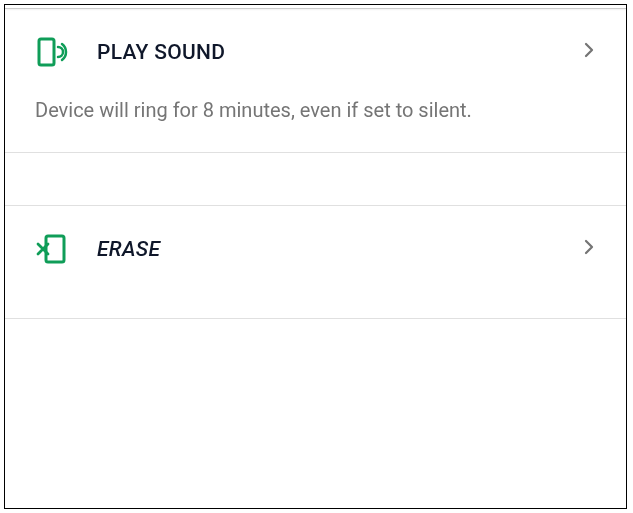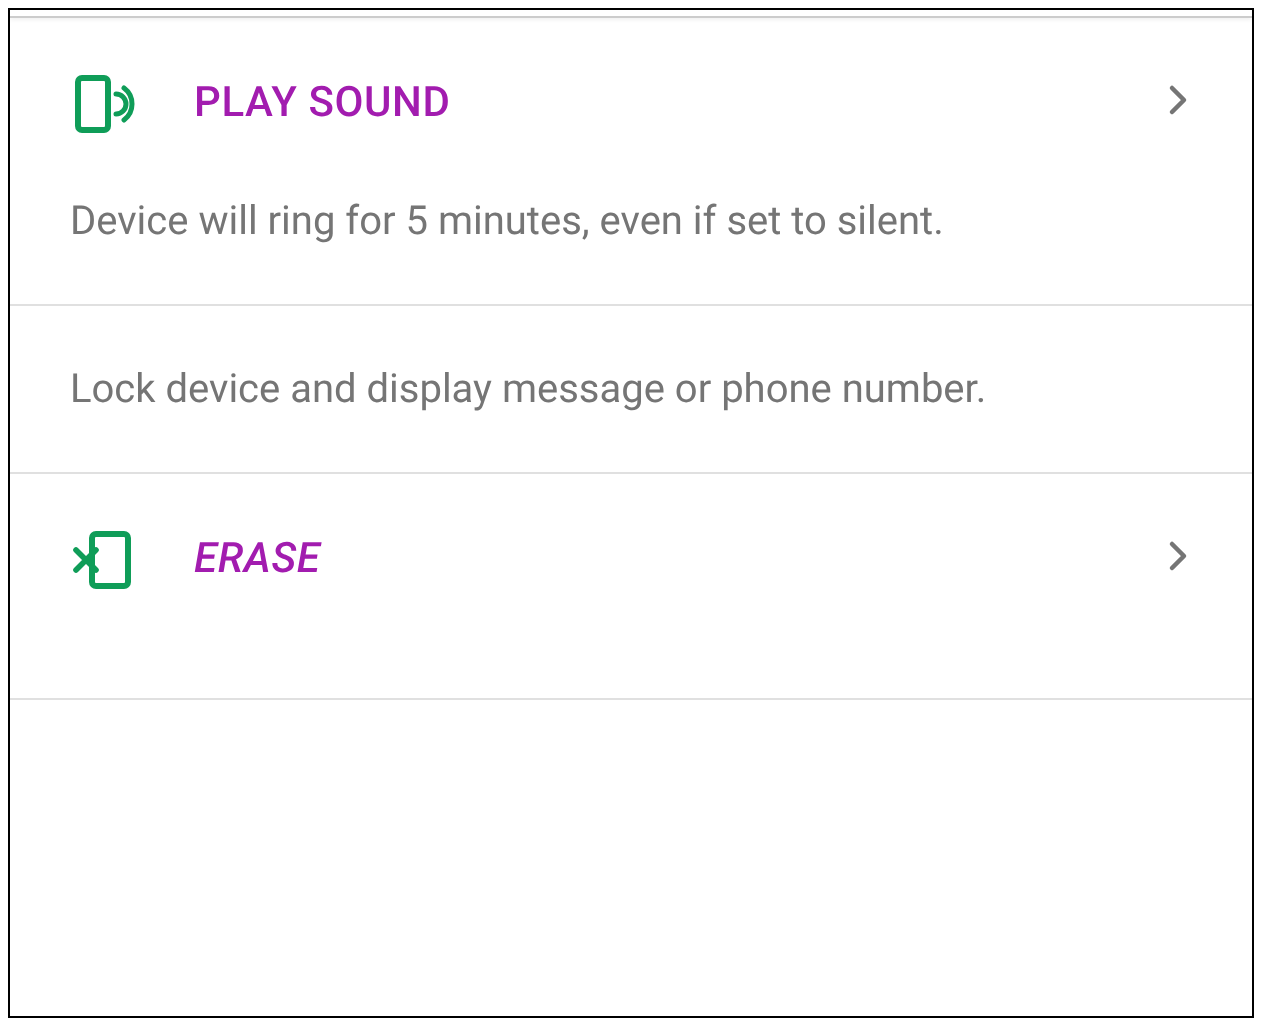--- a/index.html
+++ b/index.html
@@ -53,21 +53,21 @@
     }
     .item-icon svg {
       width: 32px;
       height: 32px;
     }
     .item-title {
       margin-left: 28px;
       font-size: 21px;
       font-weight: 500;
       letter-spacing: 0.3px;
-      color: #a21caf;
+      color: #0f172a;
       flex: 1;
     }
     .chevron {
       flex-shrink: 0;
       color: #757575;
     }
     .chevron svg {
       width: 18px;
       height: 18px;
     }
@@ -93,25 +93,24 @@
           <path d="M26 8 a10 10 0 0 1 0 16" fill="none" stroke="#0F9D58" stroke-width="2.5" stroke-linecap="round"></path>
         </svg>
       </span>
       <span class="item-title">PLAY SOUND</span>
       <span class="chevron">
         <svg viewBox="0 0 24 24">
             <path d="M8 4 L16 12 L8 20" fill="none" stroke="#757575" stroke-width="3" stroke-linecap="round" stroke-linejoin="round"></path>
           </svg>
       </span>
     </div>
-    <div class="item-desc">Device will ring for 5 minutes, even if set to silent.</div>
+    <div class="item-desc">Device will ring for 8 minutes, even if set to silent.</div>
   </div>
 
   <div class="item">
-    <div class="item-desc">Lock device and display message or phone number.</div>
   </div>
 
   <div class="item">
     <div class="item-header">
       <span class="item-icon">
         <svg viewBox="0 0 32 32">
           <rect x="10" y="3" width="18" height="26" rx="2" fill="none" stroke="#0F9D58" stroke-width="3"></rect>
           <path d="M2 11 L12 21 M12 11 L2 21" stroke="#0F9D58" stroke-width="2.8" stroke-linecap="round"></path>
         </svg>
       </span>

